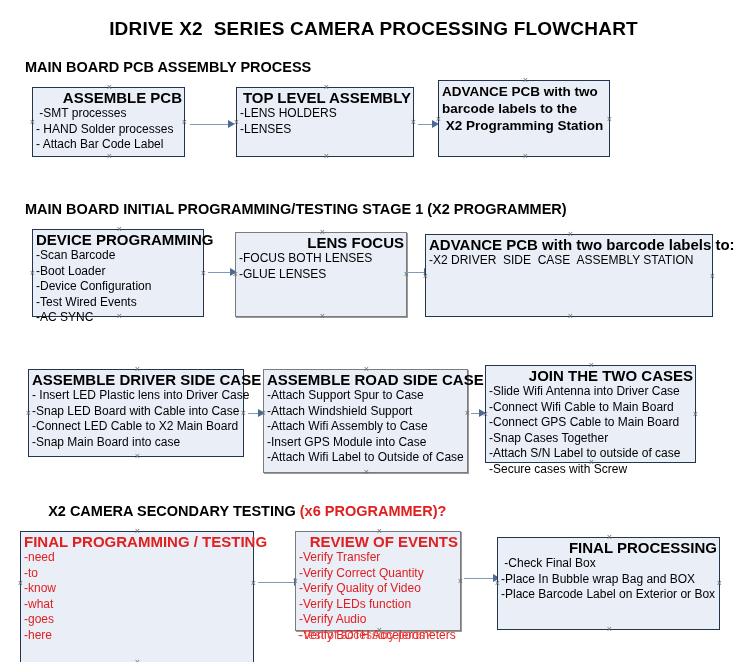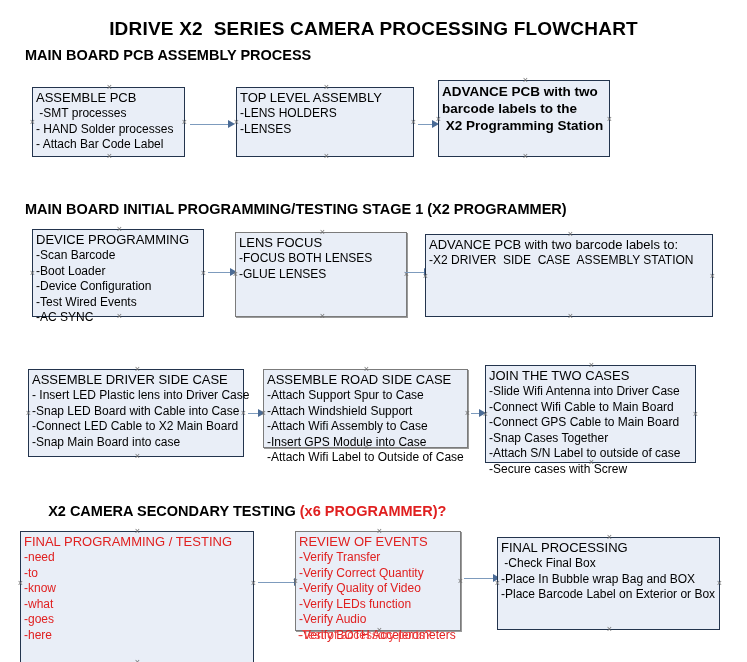--- a/index.html
+++ b/index.html
@@ -40,24 +40,25 @@
   .box.gray-border{
     border:1px solid #7b7b7b;
     box-shadow:1px 1px 0 #9a9a9a;
   }
   .box .inner{
     position:absolute;
     left:3px;top:2px;right:2px;
     white-space:nowrap;
   }
   .box .bt{
-    font-size:13px;
-    font-weight:normal;
+    font-size:15px;
+    font-weight:bold;
     line-height:16px;
     white-space:pre;
+    text-align:right;
   }
   .box .li{
     font-size:12px;
     line-height:15.5px;
     white-space:pre;
   }
   .box.red .bt, .box.red .li{color:#e02020;}
   .box.allbold .li{font-weight:bold;font-size:13.5px;line-height:17px;}
 
   
@@ -87,21 +88,21 @@
   }
   .hx:before{content:"\00D7";}
 </style>
 </head>
 <body>
 
 <div id="chart">
 
   <div class="title">IDRIVE X2  SERIES CAMERA PROCESSING FLOWCHART</div>
 
-  <div class="section-header" style="left:25px;top:47px;">MAIN BOARD PCB ASSEMBLY PROCESS</div>
+  <div class="section-header" style="left:25px;top:59px;">MAIN BOARD PCB ASSEMBLY PROCESS</div>
 
   <div class="box" style="left:32px;top:87px;width:153px;height:70px;">
     <div class="inner">
       <div class="bt">ASSEMBLE PCB</div>
       <div class="li"> -SMT processes</div>
       <div class="li">- HAND Solder processes</div>
       <div class="li">- Attach Bar Code Label</div>
     </div>
     <span class="hx" style="left:73px;top:-4px;"></span>
     <span class="hx" style="left:73px;bottom:-4px;"></span>
@@ -196,21 +197,21 @@
     </div>
     <span class="hx" style="left:105px;top:-4px;"></span>
     <span class="hx" style="left:105px;bottom:-4px;"></span>
     <span class="hx" style="left:-4px;top:40px;"></span>
     <span class="hx" style="right:-4px;top:40px;"></span>
   </div>
 
   <div class="conn" style="left:248px;top:413px;width:14px;"></div>
   <div class="arrow" style="left:258px;top:409px;"></div>
 
-  <div class="box gray-border" style="left:263px;top:369px;width:205px;height:79px;">
+  <div class="box gray-border" style="left:263px;top:369px;width:205px;height:104px;">
     <div class="inner">
       <div class="bt">ASSEMBLE ROAD SIDE CASE</div>
       <div class="li">-Attach Support Spur to Case</div>
       <div class="li">-Attach Windshield Support</div>
       <div class="li">-Attach Wifi Assembly to Case</div>
       <div class="li">-Insert GPS Module into Case</div>
       <div class="li">-Attach Wifi Label to Outside of Case</div>
     </div>
     <span class="hx" style="left:99px;top:-4px;"></span>
     <span class="hx" style="left:99px;bottom:-4px;"></span>

